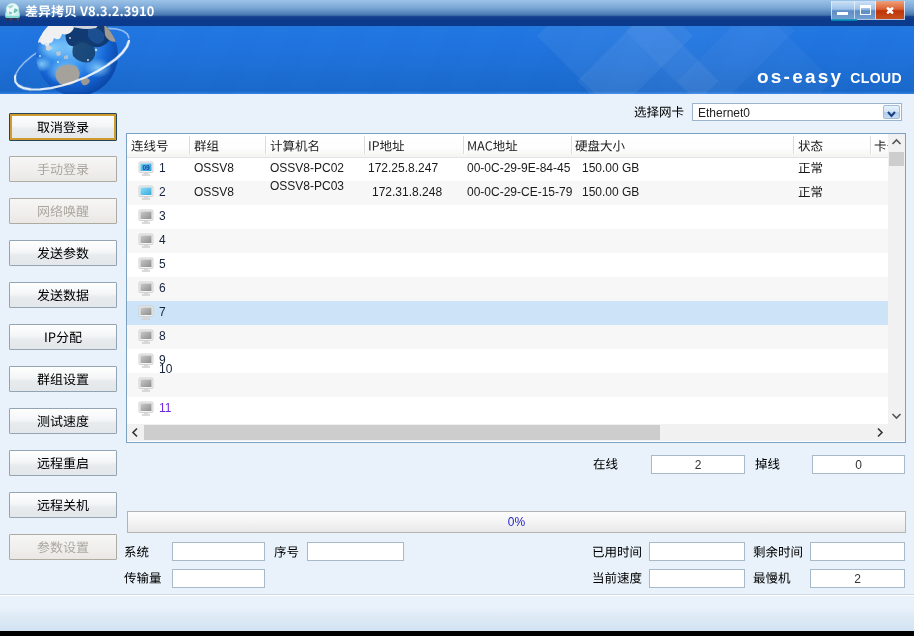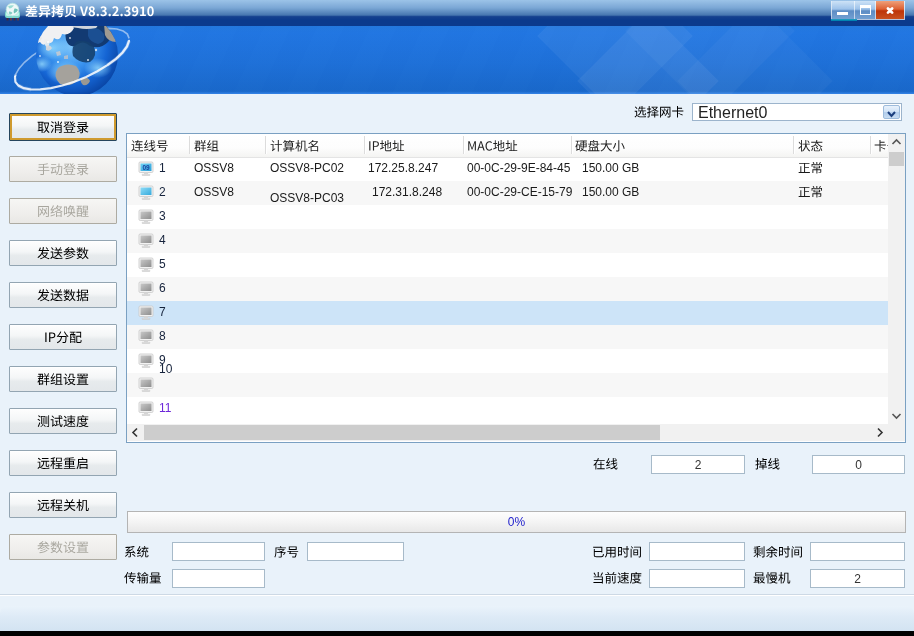--- a/index.html
+++ b/index.html
@@ -93,20 +93,24 @@
 <circle cx="88" cy="34" r="1" fill="#fff" opacity=".8"></circle>
           <circle cx="70" cy="12" r="1" fill="#fff" opacity=".7"></circle>
 <circle cx="96" cy="24" r="1.2" fill="#fff" opacity=".7"></circle>
           <circle cx="40" cy="30" r="1" fill="#fff" opacity=".7"></circle>
 </g>
 <path d="M129.0 14.9 L127.0 20.4 L122.6 26.5 L116.0 32.9 L107.4 39.2 L97.3 45.3 L86.1 50.9 L74.3 55.7 L62.4 59.5 L50.9 62.1 L40.3 63.4 L31.1 63.5 L23.7 62.2 L18.4 59.6 L15.4 55.9 L15.0 51.1" fill="none" stroke="rgba(255,255,255,.85)" stroke-width="2.2" stroke-linecap="round"></path>
 <path d="M15.0 51.1 L15.7 48.4" fill="none" stroke="rgba(255,255,255,.85)" stroke-width="2"></path>
 <path d="M129.0 14.9 L127.0 20.4 L122.6 26.5 L116.0 32.9 L107.4 39.2" fill="none" stroke="rgba(255,255,255,.5)" stroke-width="3.5" opacity=".5"></path>
 <path d="M31.1 63.5 L23.7 62.2 L18.4 59.6" fill="none" stroke="rgba(255,255,255,.4)" stroke-width="4" opacity=".5"></path>
 </svg>
+<div style="position:absolute;right:12px;top:40px;color:#fff;display:flex;align-items:baseline">
+<span style="font-size:19px;font-weight:bold;letter-spacing:2.2px">os-easy</span>
+<span style="font-size:14px;font-weight:bold;margin-left:7px;letter-spacing:.4px">CLOUD</span>
+</div>
 </div>
 <div class="btn" style="top:113px;height:28px;border:1px solid #25455d;box-shadow:inset 0 0 0 2px #cf9a2e;">
       <svg width="52" height="20" viewBox="0 0 52 20" style="display:block">
         <path d="M11.049999999999999 6.552C10.738 8.475999999999999 10.192 10.153 9.49 11.557C8.827 10.114 8.385 8.411000000000001 8.099 6.552ZM6.577999999999999 5.616V6.552H7.228C7.592 8.84 8.125 10.881 8.943999999999999 12.532C8.164 13.78 7.241 14.742 6.226999999999999 15.379C6.4479999999999995 15.561 6.721 15.886 6.864 16.12C7.826 15.457 8.709999999999999 14.586 9.450999999999999 13.481C10.100999999999999 14.534 10.907 15.392 11.895 16.029C12.051 15.782 12.35 15.431000000000001 12.571 15.262C11.517999999999999 14.638 10.673 13.728 10.01 12.584C11.011 10.803 11.738999999999999 8.541 12.077 5.746L11.479 5.59L11.309999999999999 5.616ZM0.494 13.39 0.715 14.326 4.628 13.65V16.094H5.577V13.481L6.734 13.26L6.6819999999999995 12.428L5.577 12.61V5.655000000000001H6.526V4.771000000000001H0.624V5.655000000000001H1.4949999999999999V13.247ZM2.431 5.655000000000001H4.628V7.4750000000000005H2.431ZM2.431 8.32H4.628V10.205H2.431ZM2.431 11.063H4.628V12.766L2.431 13.104Z M24.219 4.524000000000001C23.894 5.291 23.296 6.331000000000001 22.841 6.994L23.673000000000002 7.345000000000001C24.141 6.708 24.7 5.759 25.155 4.888ZM17.563 4.966000000000001C18.122 5.720000000000001 18.668 6.747 18.875999999999998 7.41L19.747 6.981C19.539 6.318 18.941 5.33 18.381999999999998 4.589ZM14.105 4.966000000000001C14.911 5.395000000000001 15.886 6.071 16.354 6.552L16.951999999999998 5.798C16.471 5.33 15.483 4.693000000000001 14.69 4.303000000000001ZM13.494 8.45C14.313 8.866 15.314 9.542000000000002 15.808 10.010000000000002L16.38 9.243C15.886 8.775 14.872 8.151 14.053 7.761ZM13.897 15.353 14.742 15.99C15.431000000000001 14.755 16.237 13.117 16.835 11.726L16.107 11.141C15.443999999999999 12.623000000000001 14.534 14.352 13.897 15.353ZM18.889 11.024000000000001H23.686V12.441H18.889ZM18.889 10.179V8.788H23.686V10.179ZM20.852 4.147V7.865H17.927V16.12H18.889V13.273H23.686V14.885C23.686 15.067 23.621 15.119 23.426000000000002 15.132C23.218 15.145 22.529 15.145 21.788 15.119C21.918 15.379 22.061 15.782 22.1 16.042C23.088 16.042 23.738 16.042 24.141 15.886C24.518 15.73 24.634999999999998 15.431000000000001 24.634999999999998 14.898V7.865H21.826999999999998V4.147Z M29.679 10.504000000000001H35.1V12.142H29.679ZM28.704 9.685V12.948H36.14V9.685ZM37.44 5.798C36.985 6.279 36.244 6.9030000000000005 35.607 7.384C35.295 7.072000000000001 34.996 6.747 34.723 6.396000000000001C35.36 5.954000000000001 36.114 5.356 36.725 4.797000000000001L35.971000000000004 4.264000000000001C35.555 4.732000000000001 34.879 5.343 34.281 5.798C33.917 5.291 33.618 4.745000000000001 33.371 4.186L32.525999999999996 4.472000000000001C33.059 5.681000000000001 33.8 6.825000000000001 34.697 7.787000000000001H30.381C31.122 6.968 31.759 6.006 32.162 4.940000000000001L31.525 4.615L31.343 4.654H27.313V5.473000000000001H30.887999999999998C30.55 6.123000000000001 30.095 6.734 29.575 7.293C29.159 6.851000000000001 28.457 6.344000000000001 27.859 6.006L27.326 6.539C27.911 6.9030000000000005 28.573999999999998 7.436000000000001 28.99 7.865C28.171 8.606000000000002 27.235 9.217 26.338 9.594000000000001C26.533 9.776 26.806 10.114 26.936 10.335C28.054 9.802 29.211 9.009 30.186 7.995V8.619H34.866V7.969C35.775999999999996 8.918 36.842 9.698 37.973 10.218C38.129 9.958 38.415 9.581 38.649 9.399000000000001C37.765 9.048 36.933 8.528 36.179 7.904000000000001C36.829 7.449000000000001 37.57 6.864000000000001 38.168 6.318ZM34.463 13.026C34.254999999999995 13.598 33.865 14.404 33.527 14.963000000000001H30.498L31.304 14.677C31.174 14.235 30.849 13.546 30.511 13.052L29.627 13.338000000000001C29.939 13.832 30.250999999999998 14.521 30.368 14.963000000000001H26.78V15.808H38.233V14.963000000000001H34.528C34.814 14.469 35.126 13.858 35.412 13.286Z M40.742 10.959C41.587 11.427 42.614 12.168 43.108 12.662L43.797 11.986C43.277 11.492 42.224 10.803 41.405 10.361ZM40.742 4.888V5.785H48.62L48.568 6.981H41.132V7.878H48.516L48.438 9.074000000000002H39.871V9.945H44.993V12.324C43.108 13.104 41.145 13.897 39.884 14.378L40.403999999999996 15.249C41.678 14.703 43.381 13.975 44.993 13.26V15.054C44.993 15.236 44.928 15.288 44.72 15.301C44.512 15.314 43.784 15.314 43.016999999999996 15.288C43.147 15.535 43.303 15.899000000000001 43.355 16.146C44.369 16.146 45.032 16.146 45.435 16.003C45.851 15.86 45.981 15.626 45.981 15.067V12.012C47.099000000000004 13.702 48.724000000000004 14.963000000000001 50.751999999999995 15.6C50.882 15.34 51.181 14.963000000000001 51.388999999999996 14.755C49.985 14.378 48.763 13.689 47.775 12.779C48.607 12.272 49.582 11.544 50.362 10.881L49.53 10.27C48.945 10.855 47.983 11.622 47.177 12.168C46.696 11.622 46.293 10.998000000000001 45.981 10.335V9.945H51.22V9.074000000000002H49.452C49.569 7.735 49.66 6.136000000000001 49.686 4.888L48.919 4.836L48.75 4.888Z" fill="#000"></path>
       </svg>
     </div>
 <div class="btn dis" style="top:156px">
       <svg width="52" height="20" viewBox="0 0 52 20" style="display:block">
         <path d="M0.65 10.894V11.856H6.019V14.755C6.019 15.015 5.902 15.106 5.616 15.119C5.317 15.119 4.29 15.132 3.198 15.106C3.3539999999999996 15.366 3.536 15.795 3.614 16.068C4.979 16.081 5.837 16.068 6.3309999999999995 15.899000000000001C6.811999999999999 15.743 7.02 15.457 7.02 14.755V11.856H12.389V10.894H7.02V8.788H11.648V7.852H7.02V5.7330000000000005C8.554 5.551 9.984 5.291 11.088999999999999 4.966000000000001L10.373999999999999 4.173C8.385 4.797000000000001 4.601999999999999 5.135 1.508 5.291C1.599 5.4990000000000006 1.716 5.889000000000001 1.742 6.136000000000001C3.094 6.084 4.576 5.993 6.019 5.85V7.852H1.521V8.788H6.019V10.894Z M14.157 5.226000000000001V6.097000000000001H19.188V5.226000000000001ZM21.488999999999997 4.381C21.488999999999997 5.304 21.488999999999997 6.24 21.45 7.163H19.591V8.099H21.411C21.255 11.063 20.735 13.78 18.954 15.405C19.214 15.548 19.552 15.873 19.721 16.107C21.631999999999998 14.287 22.191 11.323 22.372999999999998 8.099H24.31C24.167 12.714 23.997999999999998 14.443 23.647 14.833C23.517 14.989 23.374 15.028 23.14 15.028C22.866999999999997 15.028 22.177999999999997 15.028 21.45 14.95C21.619 15.236 21.723 15.639 21.749 15.912C22.438 15.964 23.153 15.964 23.555999999999997 15.925C23.972 15.886 24.232 15.769 24.491999999999997 15.431000000000001C24.947 14.859 25.103 13.013 25.285 7.657C25.285 7.514 25.285 7.163 25.285 7.163H22.412C22.438 6.24 22.451 5.304 22.451 4.381ZM14.157 14.508000000000001 14.17 14.495000000000001V14.521C14.469 14.339 14.937 14.196 18.551000000000002 13.377L18.798000000000002 14.248L19.656 13.962C19.409 13.052 18.823999999999998 11.505 18.33 10.335L17.524 10.556000000000001C17.784 11.167 18.044 11.882 18.278 12.558L15.184 13.208C15.690999999999999 12.038 16.185 10.582 16.509999999999998 9.217H19.422V8.32H13.702V9.217H15.509C15.171 10.738 14.625 12.272 14.443 12.701C14.222 13.195 14.053 13.546 13.845 13.611C13.962 13.845 14.105 14.313 14.157 14.508000000000001Z M29.679 10.504000000000001H35.1V12.142H29.679ZM28.704 9.685V12.948H36.14V9.685ZM37.44 5.798C36.985 6.279 36.244 6.9030000000000005 35.607 7.384C35.295 7.072000000000001 34.996 6.747 34.723 6.396000000000001C35.36 5.954000000000001 36.114 5.356 36.725 4.797000000000001L35.971000000000004 4.264000000000001C35.555 4.732000000000001 34.879 5.343 34.281 5.798C33.917 5.291 33.618 4.745000000000001 33.371 4.186L32.525999999999996 4.472000000000001C33.059 5.681000000000001 33.8 6.825000000000001 34.697 7.787000000000001H30.381C31.122 6.968 31.759 6.006 32.162 4.940000000000001L31.525 4.615L31.343 4.654H27.313V5.473000000000001H30.887999999999998C30.55 6.123000000000001 30.095 6.734 29.575 7.293C29.159 6.851000000000001 28.457 6.344000000000001 27.859 6.006L27.326 6.539C27.911 6.9030000000000005 28.573999999999998 7.436000000000001 28.99 7.865C28.171 8.606000000000002 27.235 9.217 26.338 9.594000000000001C26.533 9.776 26.806 10.114 26.936 10.335C28.054 9.802 29.211 9.009 30.186 7.995V8.619H34.866V7.969C35.775999999999996 8.918 36.842 9.698 37.973 10.218C38.129 9.958 38.415 9.581 38.649 9.399000000000001C37.765 9.048 36.933 8.528 36.179 7.904000000000001C36.829 7.449000000000001 37.57 6.864000000000001 38.168 6.318ZM34.463 13.026C34.254999999999995 13.598 33.865 14.404 33.527 14.963000000000001H30.498L31.304 14.677C31.174 14.235 30.849 13.546 30.511 13.052L29.627 13.338000000000001C29.939 13.832 30.250999999999998 14.521 30.368 14.963000000000001H26.78V15.808H38.233V14.963000000000001H34.528C34.814 14.469 35.126 13.858 35.412 13.286Z M40.742 10.959C41.587 11.427 42.614 12.168 43.108 12.662L43.797 11.986C43.277 11.492 42.224 10.803 41.405 10.361ZM40.742 4.888V5.785H48.62L48.568 6.981H41.132V7.878H48.516L48.438 9.074000000000002H39.871V9.945H44.993V12.324C43.108 13.104 41.145 13.897 39.884 14.378L40.403999999999996 15.249C41.678 14.703 43.381 13.975 44.993 13.26V15.054C44.993 15.236 44.928 15.288 44.72 15.301C44.512 15.314 43.784 15.314 43.016999999999996 15.288C43.147 15.535 43.303 15.899000000000001 43.355 16.146C44.369 16.146 45.032 16.146 45.435 16.003C45.851 15.86 45.981 15.626 45.981 15.067V12.012C47.099000000000004 13.702 48.724000000000004 14.963000000000001 50.751999999999995 15.6C50.882 15.34 51.181 14.963000000000001 51.388999999999996 14.755C49.985 14.378 48.763 13.689 47.775 12.779C48.607 12.272 49.582 11.544 50.362 10.881L49.53 10.27C48.945 10.855 47.983 11.622 47.177 12.168C46.696 11.622 46.293 10.998000000000001 45.981 10.335V9.945H51.22V9.074000000000002H49.452C49.569 7.735 49.66 6.136000000000001 49.686 4.888L48.919 4.836L48.75 4.888Z" fill="#a8a69e"></path>
       </svg>
@@ -155,21 +159,21 @@
       <svg width="52" height="20" viewBox="0 0 52 20" style="display:block">
         <path d="M7.124 9.867C6.239999999999999 10.491 4.5889999999999995 11.076 3.302 11.388C3.536 11.583 3.783 11.869 3.9259999999999997 12.077C5.252 11.7 6.89 11.05 7.93 10.296ZM8.254999999999999 11.388C7.111 12.233 4.952999999999999 12.922 3.1069999999999998 13.26C3.302 13.468 3.536 13.78 3.666 14.014C5.629 13.585 7.774 12.818 9.074 11.791ZM9.892999999999999 12.779C8.437 14.183 5.486 14.976 2.288 15.301C2.483 15.522 2.665 15.886 2.7689999999999997 16.146C6.109999999999999 15.73 9.139 14.846 10.777 13.208ZM2.327 7.397C2.626 7.293 3.029 7.2540000000000004 5.252 7.1370000000000005C5.069999999999999 7.566000000000001 4.862 7.969 4.628 8.359H0.689V9.23H3.9909999999999997C3.081 10.335 1.885 11.193 0.507 11.791C0.728 11.973 1.105 12.363 1.248 12.558C2.808 11.778 4.186 10.686 5.213 9.23H7.877999999999999C8.853 10.595 10.413 11.83 11.895 12.493C12.038 12.246 12.35 11.882 12.558 11.687000000000001C11.270999999999999 11.206 9.892999999999999 10.27 8.982999999999999 9.23H12.35V8.359H5.7589999999999995C5.9799999999999995 7.956 6.188 7.527 6.356999999999999 7.085000000000001L9.997 6.916C10.334999999999999 7.215000000000001 10.620999999999999 7.501 10.828999999999999 7.748L11.635 7.163C10.92 6.370000000000001 9.464 5.2780000000000005 8.280999999999999 4.550000000000001L7.526999999999999 5.057C8.020999999999999 5.382 8.567 5.759 9.087 6.162000000000001L4.056 6.344000000000001C4.875 5.85 5.707 5.239000000000001 6.487 4.5760000000000005L5.603 4.095000000000001C4.667 5.005000000000001 3.38 5.85 2.964 6.071C2.6 6.292 2.3009999999999997 6.4350000000000005 2.041 6.461C2.145 6.721 2.275 7.189 2.327 7.397Z M18.759 4.407C18.525 4.914 18.109 5.681000000000001 17.784 6.136000000000001L18.421 6.448C18.759 6.019 19.201 5.369 19.578 4.771000000000001ZM14.144 4.771000000000001C14.482 5.317 14.833 6.032 14.95 6.487L15.690999999999999 6.162000000000001C15.574 5.694000000000001 15.222999999999999 4.992000000000001 14.859 4.485000000000001ZM18.33 11.7C18.031 12.376000000000001 17.615000000000002 12.948 17.121 13.442C16.627 13.195 16.12 12.948 15.639 12.74C15.821 12.428 16.029 12.077 16.211 11.7ZM14.43 13.091000000000001C15.067 13.338000000000001 15.782 13.663 16.432 14.001C15.6 14.599 14.599 15.015 13.533 15.262C13.702 15.444 13.91 15.782 14.001 16.016C15.197 15.691 16.302 15.184 17.238 14.43C17.667 14.69 18.057 14.937 18.356 15.158L18.98 14.521C18.681 14.313 18.304 14.079 17.875 13.845C18.564 13.104 19.11 12.194 19.435 11.063L18.902 10.842L18.746 10.881H16.614L16.9 10.205L16.029 10.049C15.937999999999999 10.309000000000001 15.808 10.595 15.678 10.881H13.91V11.7H15.275C15.001999999999999 12.22 14.703 12.701 14.43 13.091000000000001ZM16.341 4.147V6.578000000000001H13.65V7.384H16.042C15.418 8.229 14.417 9.035 13.507 9.425C13.702 9.607 13.923 9.945 14.04 10.166C14.833 9.737 15.690999999999999 9.009 16.341 8.242V9.828H17.250999999999998V8.06C17.875 8.515 18.668 9.126000000000001 18.993 9.425L19.539 8.723C19.227 8.502 18.083 7.774 17.445999999999998 7.384H19.903V6.578000000000001H17.250999999999998V4.147ZM21.177 4.264000000000001C20.852 6.552 20.267 8.736 19.253 10.100999999999999C19.461 10.231 19.838 10.543 19.994 10.699C20.332 10.218 20.618 9.646 20.878 9.009C21.164 10.283000000000001 21.541 11.466000000000001 22.022 12.493C21.294 13.728 20.28 14.677 18.863 15.366C19.045 15.561 19.317999999999998 15.951 19.409 16.159C20.735 15.444 21.735999999999997 14.547 22.503 13.403C23.153 14.508000000000001 23.959 15.392 24.973 16.003C25.128999999999998 15.756 25.415 15.418 25.636 15.236C24.543999999999997 14.651 23.686 13.702 23.023 12.506C23.712 11.167 24.154 9.542000000000002 24.439999999999998 7.5920000000000005H25.323999999999998V6.682H21.619C21.801000000000002 5.954000000000001 21.957 5.187000000000001 22.073999999999998 4.407ZM23.517 7.5920000000000005C23.308999999999997 9.087 22.997 10.387 22.529 11.492C22.035 10.322 21.671 8.996 21.424 7.5920000000000005Z M27.586 4.992000000000001C28.275 5.603 29.146 6.474 29.549 7.033000000000001L30.212 6.344000000000001C29.796 5.811 28.925 4.966000000000001 28.223 4.394ZM26.559 8.242V9.178H28.392V13.845C28.392 14.443 27.989 14.872 27.742 15.028C27.924 15.223 28.184 15.626 28.275 15.86C28.47 15.6 28.820999999999998 15.34 31.134999999999998 13.624C31.018 13.429 30.862000000000002 13.065 30.784 12.805L29.341 13.858V8.242ZM32.383 4.628V6.071C32.383 7.033000000000001 32.097 8.112 30.381 8.892C30.563 9.048 30.901 9.425 31.018 9.620000000000001C32.89 8.723 33.306 7.319000000000001 33.306 6.097000000000001V5.538H35.607V7.631C35.607 8.619 35.789 8.983 36.699 8.983C36.842 8.983 37.479 8.983 37.674 8.983C37.934 8.983 38.207 8.97 38.363 8.918C38.324 8.697 38.298 8.32 38.272 8.073C38.116 8.112 37.843 8.138000000000002 37.661 8.138000000000002C37.492 8.138000000000002 36.907 8.138000000000002 36.763999999999996 8.138000000000002C36.556 8.138000000000002 36.53 8.021 36.53 7.644V4.628ZM36.465 10.815999999999999C35.997 11.856 35.295 12.714 34.437 13.403C33.566 12.688 32.877 11.817 32.409 10.815999999999999ZM30.992 9.906V10.815999999999999H31.668L31.486 10.881C32.006 12.077 32.747 13.117 33.67 13.962C32.695 14.586 31.576999999999998 15.015 30.433 15.275C30.615000000000002 15.483 30.823 15.873 30.901 16.12C32.162 15.782 33.358 15.288 34.411 14.573C35.399 15.301 36.582 15.834 37.921 16.159C38.038 15.886 38.311 15.496 38.519 15.288C37.271 15.028 36.153 14.573 35.204 13.962C36.309 13.0 37.193 11.752 37.713 10.127L37.115 9.867L36.946 9.906Z M47.463 5.356H49.66V6.526H47.463ZM44.421 5.356H46.566V6.526H44.421ZM41.457 5.356H43.524V6.526H41.457ZM41.47 9.529V15.002H39.741V15.73H51.285V15.002H49.504V9.529H45.435L45.617 8.762H50.986V7.995H45.76L45.903 7.2410000000000005H50.635V4.654H40.521V7.2410000000000005H44.902L44.798 7.995H39.884V8.762H44.668L44.512 9.529ZM42.406 15.002V14.196H48.542V15.002ZM42.406 11.505H48.542V12.259H42.406ZM42.406 10.92V10.192H48.542V10.92ZM42.406 12.844000000000001H48.542V13.611H42.406Z" fill="#a8a69e"></path>
       </svg>
     </div>
 <div style="position:absolute;left:634px;top:102px">
       <svg width="50" height="19" viewBox="0 0 50 19" style="display:block">
         <path d="M0.7625000000000001 4.9375C1.4875 5.549999999999999 2.3375 6.424999999999999 2.7 7.0375L3.475 6.449999999999999C3.075 5.85 2.2125 5.0 1.475 4.424999999999999ZM5.575 4.375C5.275 5.487499999999999 4.75 6.5874999999999995 4.075 7.324999999999999C4.3 7.4375 4.7 7.6875 4.875 7.824999999999999C5.1625000000000005 7.475 5.4375 7.0375 5.6875 6.55H7.5375000000000005V8.375H4.0V9.212499999999999H6.2625C6.050000000000001 10.85 5.5375000000000005 12.0375 3.6625 12.7C3.8625000000000003 12.875 4.1375 13.225 4.2375 13.4625C6.3375 12.6375 6.9625 11.2 7.2 9.212499999999999H8.4875V12.1125C8.4875 13.0625 8.700000000000001 13.3375 9.637500000000001 13.3375C9.825000000000001 13.3375 10.675 13.3375 10.8625 13.3375C11.65 13.3375 11.9 12.9375 11.9875 11.35C11.725000000000001 11.2875 11.3375 11.15 11.162500000000001 10.975C11.125 12.2875 11.075000000000001 12.4625 10.762500000000001 12.4625C10.5875 12.4625 9.9 12.4625 9.775 12.4625C9.450000000000001 12.4625 9.4125 12.425 9.4125 12.1125V9.212499999999999H11.887500000000001V8.375H8.475V6.55H11.3625V5.737499999999999H8.475V4.049999999999999H7.5375000000000005V5.737499999999999H6.0625C6.2250000000000005 5.362499999999999 6.362500000000001 4.9625 6.4750000000000005 4.5625ZM3.1375 8.8H0.7000000000000001V9.675H2.2375000000000003V13.4625C1.7000000000000002 13.7125 1.125 14.1625 0.5625 14.6875L1.1875 15.5C1.9000000000000001 14.725 2.575 14.075 3.0375 14.075C3.3125 14.075 3.7 14.4375 4.1875 14.7375C5.0125 15.225 6.050000000000001 15.35 7.5 15.35C8.725 15.35 10.8375 15.2875 11.8125 15.225C11.825000000000001 14.95 11.975000000000001 14.4875 12.075000000000001 14.25C10.8375 14.375 8.9375 14.4625 7.5125 14.4625C6.1875 14.4625 5.1375 14.3875 4.3625 13.925C3.7625 13.575 3.475 13.275 3.1375 13.25Z M14.7125 4.012499999999999V6.512499999999999H13.075V7.387499999999999H14.7125V10.05C14.05 10.25 13.4375 10.425 12.95 10.5625L13.1875 11.475L14.7125 10.9875V14.35C14.7125 14.5125 14.65 14.5625 14.5 14.575C14.35 14.575 13.8625 14.5875 13.325 14.5625C13.45 14.825 13.5625 15.2125 13.6 15.45C14.4 15.45 14.8875 15.4375 15.2 15.275C15.5125 15.125 15.625 14.8625 15.625 14.35V10.6875L17.075 10.212499999999999L16.95 9.35L15.625 9.7625V7.387499999999999H17.1125V6.512499999999999H15.625V4.012499999999999ZM22.55 5.512499999999999C22.1 6.1625 21.4875 6.7375 20.775 7.2375C20.125 6.7375 19.575 6.1625 19.15 5.512499999999999ZM17.45 4.6625V5.512499999999999H18.25C18.7125 6.35 19.325 7.074999999999999 20.05 7.699999999999999C19.075 8.2875 17.975 8.725 16.9125 8.9875C17.0875 9.175 17.3125 9.524999999999999 17.4125 9.75C18.55 9.4125 19.7125 8.9125 20.75 8.25C21.725 8.925 22.8625 9.4375 24.1 9.7625C24.225 9.5125 24.4875 9.1625 24.675 8.975C23.5 8.725 22.425 8.3 21.5 7.725C22.4875 6.975 23.325000000000003 6.0375 23.8625 4.9375L23.3 4.625L23.137500000000003 4.6625ZM20.25 9.35V10.45H17.7125V11.3H20.25V12.5875H17.075V13.4375H20.25V15.525H21.1875V13.4375H24.4625V12.5875H21.1875V11.3H23.5625V10.45H21.1875V9.35Z M27.425 7.8C27.9875 8.4875 28.6 9.3 29.1625 10.1C28.6875 11.4375 28.025 12.5625 27.15 13.4C27.35 13.5125 27.725 13.7875 27.875 13.925C28.6375 13.125 29.25 12.1125 29.7375 10.9375C30.1375 11.525 30.475 12.075 30.7125 12.5375L31.325 11.925C31.025 11.3875 30.5875 10.7125 30.0875 10.0C30.4375 8.962499999999999 30.7 7.824999999999999 30.9 6.6L30.0375 6.5C29.9 7.4375 29.7125 8.325 29.475 9.149999999999999C28.9875 8.5 28.4875 7.85 28.0 7.2749999999999995ZM31.0375 7.8125C31.6125 8.5 32.2125 9.3125 32.75 10.125C32.25 11.5 31.575 12.65 30.65 13.5C30.8625 13.6125 31.225 13.8875 31.3875 14.025C32.1875 13.2125 32.8125 12.2 33.3 11.0C33.7375 11.7 34.1 12.3625 34.3375 12.9125L34.9875 12.3625C34.7 11.7 34.225 10.875 33.6625 10.024999999999999C34.0 9.0 34.25 7.8625 34.4375 6.625L33.5875 6.5249999999999995C33.45 7.449999999999999 33.275 8.325 33.05 9.149999999999999C32.6 8.5125 32.125 7.887499999999999 31.65 7.324999999999999ZM26.1 4.75V15.475H27.05V5.65H35.5V14.25C35.5 14.475 35.4125 14.5375 35.175 14.55C34.9375 14.5625 34.1125 14.575 33.2875 14.5375C33.425 14.7875 33.5875 15.2125 33.65 15.4625C34.775 15.475 35.4625 15.45 35.8625 15.3C36.275 15.15 36.4375 14.85 36.4375 14.25V4.75Z M44.175 11.6C45.5125 12.1375 47.35 12.9625 48.2875 13.45L48.8 12.625C47.8375 12.1375 45.9625 11.375 44.6625 10.875ZM42.9875 4.0V8.6H38.15V9.524999999999999H43.025V15.5H44.0V9.524999999999999H49.3625V8.6H43.9625V6.675H48.1V5.775H43.9625V4.0Z" fill="#000"></path>
       </svg>
     </div>
 <div class="abs" style="left:692px;top:103px;width:210px;height:18px;border:1px solid #9cb4cc;background:#fff">
-<div style="position:absolute;left:5px;top:1px;font-size:16px;color:#222;line-height:16px">Ethernet0</div>
+<div style="position:absolute;left:5px;top:1px;font-size:12px;color:#222;line-height:16px">Ethernet0</div>
 <div style="position:absolute;right:1px;top:1px;width:17px;height:14px;border-radius:2px;background:linear-gradient(180deg,#e9f2fc 0%,#cfe2f6 50%,#b2cdec 55%,#c8ddf2 100%);border:1px solid #9ebcdc">
 <svg width="15" height="12" viewBox="0 0 15 12">
           <path d="M4 4 L7.5 8 L11 4" fill="none" stroke="#1b3f7e" stroke-width="2"></path>
         </svg></div>
 </div>
 <div class="abs" style="left:126px;top:133px;width:780px;height:310px;border:1px solid #7aa0c2;background:#fff"></div>
 <div class="abs" style="left:127px;top:181px;width:761px;height:24px;background:#f7f7f7"></div>
 <div class="abs" style="left:127px;top:229px;width:761px;height:24px;background:#f7f7f7"></div>
 <div class="abs" style="left:127px;top:277px;width:761px;height:24px;background:#f7f7f7"></div>
 <div class="abs" style="left:127px;top:301px;width:761px;height:24px;background:#cde4f8"></div>
@@ -270,21 +274,21 @@
             <stop offset="100%" stop-color="#8e8e8e"></stop>
           </linearGradient>
 </defs>
 <rect x="1" y="1" width="14" height="10.5" rx="1.2" fill="#f2f2f2" stroke="#c8c8c8" stroke-width=".8"></rect>
 <rect x="2.5" y="2.5" width="11" height="7.5" fill="url(#scr2)"></rect>
 <rect x="6" y="11.5" width="4" height="1.8" fill="#d8d8d8"></rect>
 <rect x="4" y="13.2" width="8" height="1.3" rx=".6" fill="#e4e4e4" stroke="#c0c0c0" stroke-width=".5"></rect>
 </svg></div>
 <div class="cell" style="left:159px;top:185px;color:#16233c">2</div>
 <div class="cell" style="left:194px;top:185px">OSSV8</div>
-<div class="cell" style="left:270px;top:191px">OSSV8-PC03</div>
+<div class="cell" style="left:270px;top:179px">OSSV8-PC03</div>
 <div class="cell" style="left:372px;top:185px">172.31.8.248</div>
 <div class="cell" style="left:467px;top:185px">00-0C-29-CE-15-79</div>
 <div class="cell" style="left:582px;top:185px">150.00 GB</div>
 <div style="position:absolute;left:798px;top:182px">
       <svg width="25" height="19" viewBox="0 0 25 19" style="display:block">
         <path d="M2.35 8.125V14.025H0.65V14.9375H11.875V14.025H7.0625V10.087499999999999H10.975000000000001V9.175H7.0625V5.8375H11.4625V4.9125H1.125V5.8375H6.075V14.025H3.3125V8.125Z M16.4125 8.3625H21.15V9.587499999999999H16.4125ZM14.4 11.3375V14.9375H15.3375V12.1875H18.425V15.5H19.3875V12.1875H22.3V13.95C22.3 14.1 22.25 14.1375 22.05 14.1625C21.85 14.1625 21.1875 14.1625 20.4375 14.1375C20.5625 14.3875 20.7125 14.7375 20.762500000000003 14.9875C21.7375 14.9875 22.3625 14.9875 22.762500000000003 14.85C23.15 14.7125 23.25 14.45 23.25 13.9625V11.3375H19.3875V10.3H22.1V7.6499999999999995H15.5125V10.3H18.425V11.3375ZM14.6 4.462499999999999C14.975 4.887499999999999 15.3875 5.512499999999999 15.5875 5.9375H13.575V8.625H14.475V6.762499999999999H23.0875V8.625H24.012500000000003V5.9375H19.3V3.987499999999999H18.35V5.9375H15.7375L16.5 5.574999999999999C16.2875 5.174999999999999 15.85 4.5625 15.45 4.112499999999999ZM22.0375 4.1C21.7875 4.549999999999999 21.325000000000003 5.2125 20.975 5.625L21.75 5.9375C22.1125 5.5625 22.5875 4.987499999999999 23.012500000000003 4.4375Z" fill="#1a1a1a"></path>
       </svg>
     </div>
 <div class="abs" style="left:138px;top:209px"><svg width="16" height="15" viewBox="0 0 16 15">
 <defs>

